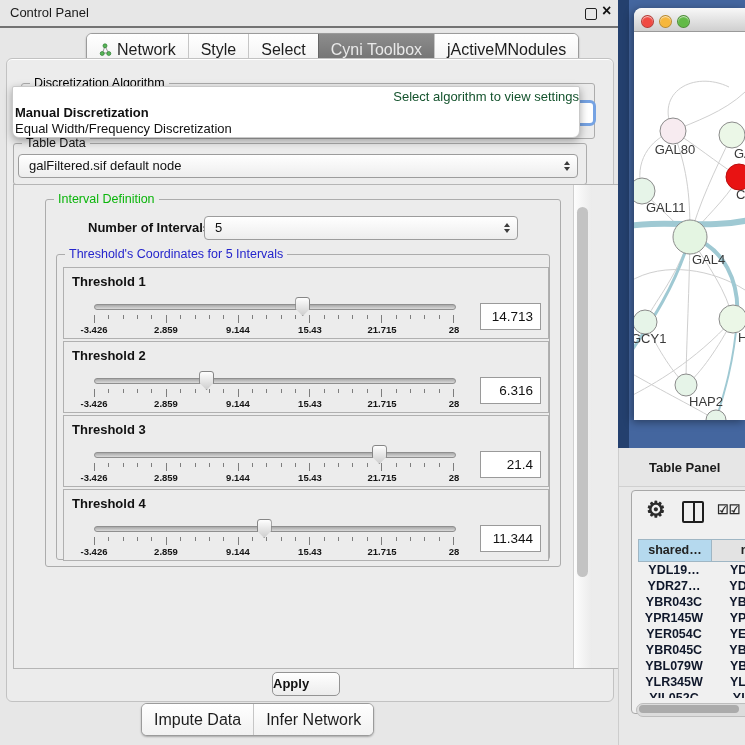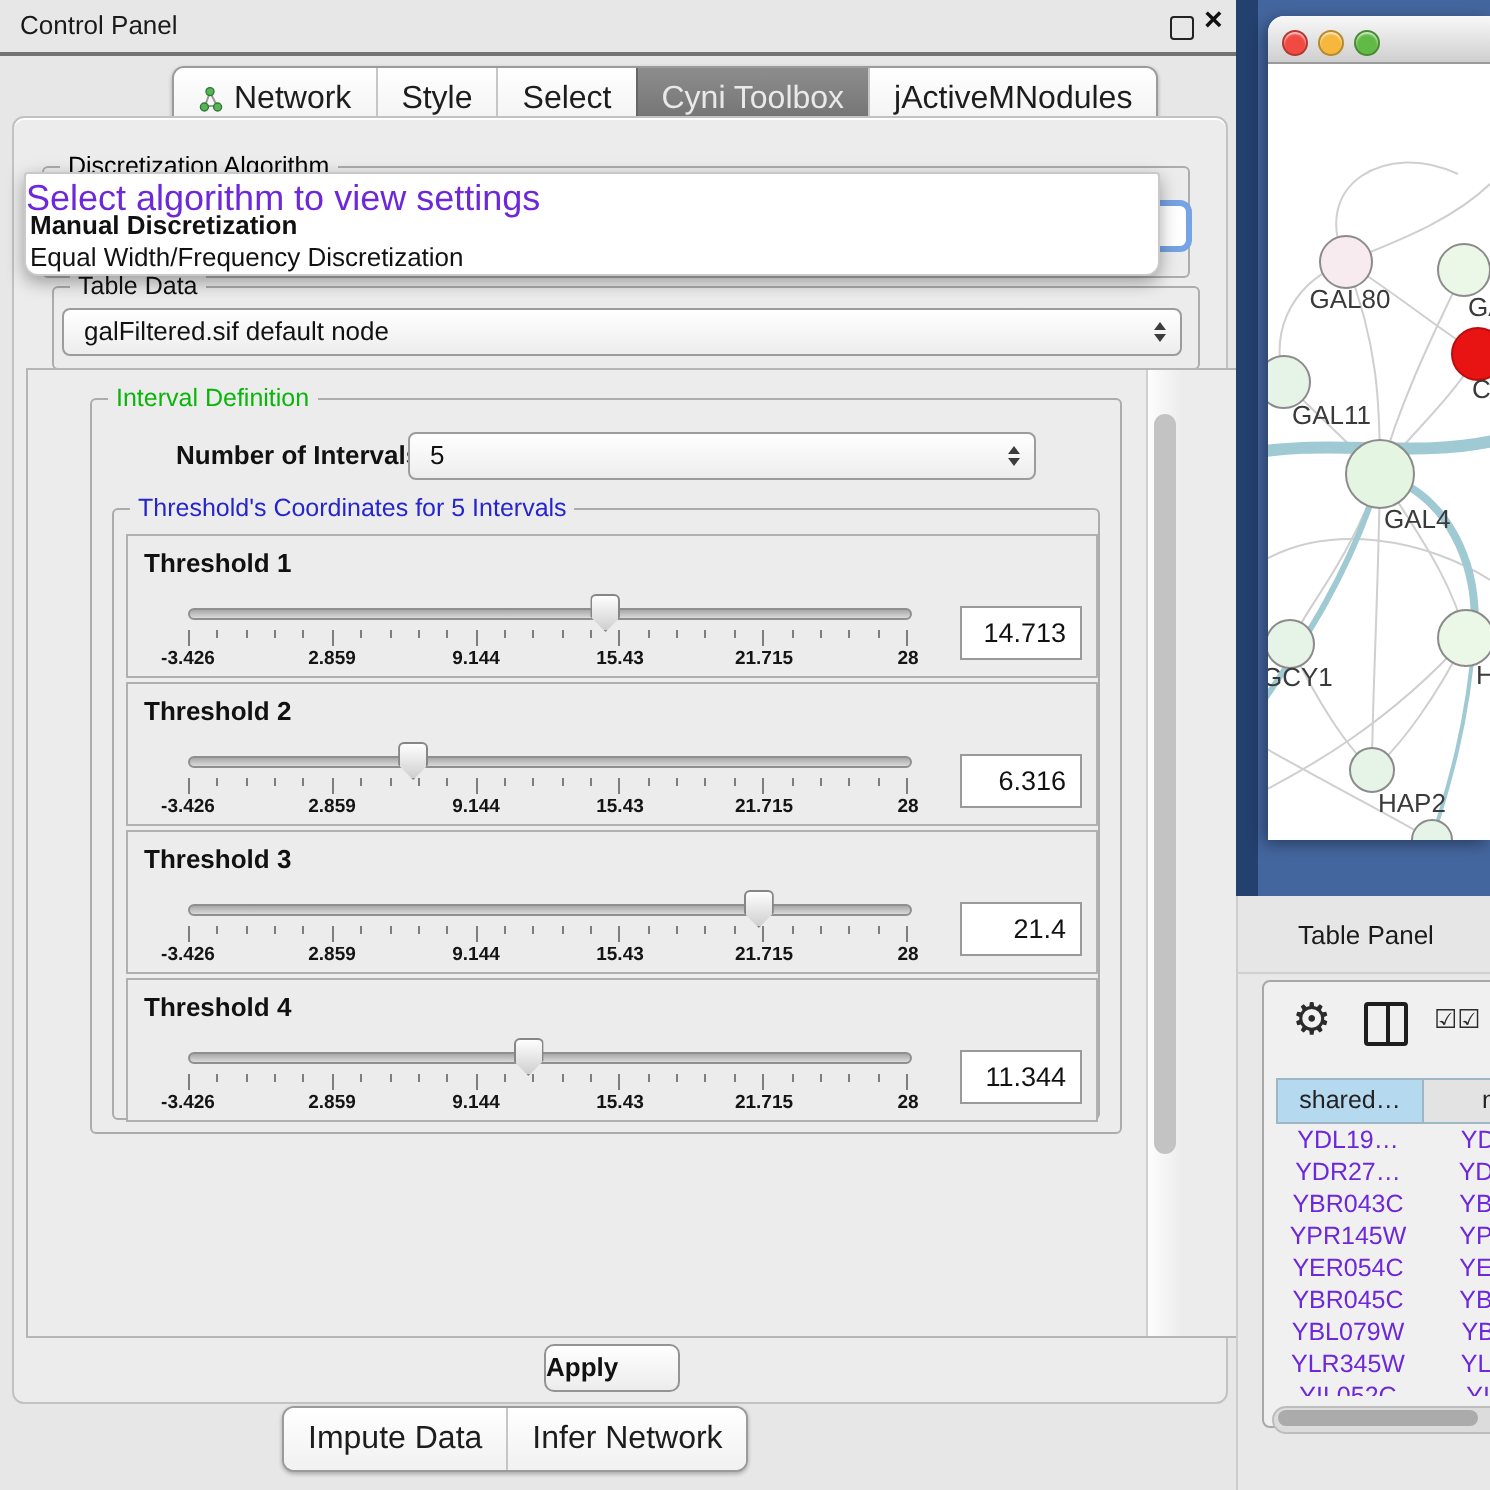--- a/index.html
+++ b/index.html
@@ -32,21 +32,21 @@
   
   .combo{position:absolute;background:linear-gradient(#ffffff,#ededed);border:1px solid #9c9c9c;border-radius:4px;
          font-size:13px;color:#111;}
   .combo .ctext{position:absolute;left:10px;top:0;line-height:22px;white-space:nowrap;}
   .arrows{position:absolute;right:7px;top:50%;transform:translateY(-50%);display:flex;flex-direction:column;gap:2px;}
   .tri-up{width:0;height:0;border:3.5px solid transparent;border-top:0;border-bottom:4.5px solid #3c3c3c;}
   .tri-down{width:0;height:0;border:3.5px solid transparent;border-bottom:0;border-top:4.5px solid #3c3c3c;}
   
   #dd-popup{left:12px;top:86px;width:566px;height:50px;background:#fff;border:1px solid #c9c9c9;
             border-radius:2px 2px 7px 7px;box-shadow:0 3px 9px rgba(0,0,0,.35);z-index:20;}
-  #dd-hint{position:absolute;left:0;right:0;top:2px;text-align:left;color:#6d28d9;font-size:18px;}
+  #dd-hint{position:absolute;left:0;right:0;top:2px;text-align:right;color:#14532d;font-size:13px;}
   .dd-opt{position:absolute;left:2px;font-size:13px;line-height:16px;white-space:nowrap;}
   .dd-opt.dd-sel{font-weight:bold;}
   #focus-ring{left:566px;top:100px;width:24px;height:20px;background:#fff;border:3px solid #76a3e3;border-radius:6px;z-index:5;}
   
   #viewport{left:13px;top:184px;width:578px;height:483px;background:#ececec;border:1px solid #b5b5b5;overflow:hidden;padding-left:36px;}
   #main-vscroll{position:absolute;left:559px;top:0;width:18px;height:483px;background:linear-gradient(90deg,#fdfdfd,#ebebeb);
                 border-left:1px solid #cfcfcf;}
   #main-vthumb{position:absolute;left:3px;top:22px;width:11px;height:370px;background:#c3c3c3;border-radius:6px;}
   
   .th-panel{position:absolute;left:6px;width:484px;height:70px;border:1px solid #b0b0b0;background:#ececec;}
@@ -71,38 +71,38 @@
   
   #desktop{left:618px;top:0;width:127px;height:448px;background:#44669f;}
   #desktop-dark{left:618px;top:0;width:11px;height:448px;background:#24406e;}
   #net-window{left:634px;top:8px;width:111px;height:412px;background:#fff;border-radius:8px 0 0 0;
               box-shadow:-2px 2px 8px rgba(0,0,0,.4);overflow:hidden;}
   #net-titlebar{position:absolute;left:0;top:0;width:111px;height:23px;background:linear-gradient(#f8f8f8,#cfcfcf);
                 border-bottom:1px solid #9a9a9a;border-radius:8px 0 0 0;}
   .tl{position:absolute;top:7px;width:11px;height:11px;border-radius:50%;box-shadow:inset 0 1px 1px rgba(255,255,255,.7);}
   #net-canvas{position:absolute;left:0;top:24px;width:111px;height:388px;}
   
-  #tp-region{left:618px;top:448px;width:127px;height:297px;background:#e8e8e8;border-left:1px solid #cdcdcd;}
+  #tp-region{left:618px;top:448px;width:127px;height:297px;background:#e8e8e8;border-left:1px solid #cdcdcd;font-weight:bold;}
   #tp-header{position:absolute;left:0;top:0;width:127px;height:38px;background:#e6e6e6;border-bottom:1px solid #d0d0d0;}
   #tp-title{position:absolute;left:30px;top:12px;font-size:13px;color:#1a1a1a;}
   #tp-container{position:absolute;left:12px;top:42px;width:130px;height:222px;background:#f0f0f0;border:1px solid #a8a8a8;border-radius:4px;}
   #tp-toolbar{position:absolute;left:0;top:0;width:130px;height:44px;}
   #gear-ico{position:absolute;left:14px;top:6px;font-size:22px;color:#2b2b2b;}
   #split-ico{position:absolute;left:50px;top:10px;width:18px;height:18px;border:2px solid #1e1e1e;border-radius:2px;}
   #split-ico::after{content:"";position:absolute;left:50%;top:0;width:2px;height:100%;background:#1e1e1e;}
   #check-icons{position:absolute;left:85px;top:11px;font-size:13px;color:#2b2b2b;letter-spacing:0px;}
   #tp-table{position:absolute;left:6px;top:48px;width:150px;}
   .tp-hrow{display:flex;height:23px;}
   .tp-hcell{width:72px;background:#e3e3e3;border:1px solid #9fb6c4;border-left:none;font-size:12.5px;
             text-align:center;line-height:21px;color:#222;overflow:hidden;white-space:nowrap;}
   .tp-hcell:first-child{border-left:1px solid #9fb6c4;}
   .tp-hcell.sel{background:#b5d9ee;}
   #tp-rows{height:136px;overflow:hidden;}
   .tp-row{display:flex;height:16px;}
-  .tp-cell{width:72px;font-size:12.5px;text-align:center;line-height:16px;color:#6d28d9;white-space:nowrap;overflow:hidden;}
+  .tp-cell{width:72px;font-size:12.5px;text-align:center;line-height:16px;color:#0f172a;white-space:nowrap;overflow:hidden;}
   #tp-hscroll{position:absolute;left:4px;top:212px;width:118px;height:12px;background:#dcdcdc;border:1px solid #bdbdbd;border-radius:7px;}
   #tp-hthumb{position:absolute;left:2px;top:1px;width:100px;height:8px;background:#ababab;border-radius:5px;}
   svg text{font-family:"Liberation Sans",sans-serif;}
 </style>
 </head>
 <body>
 
 <div class="abs" id="left-col">
 
   <div class="abs" id="cp-titlebar">
@@ -143,21 +143,21 @@
   </div>
 
   <div class="abs" id="focus-ring"></div>
 
   <div class="abs" id="dd-popup">
     <div id="dd-hint">Select algorithm to view settings</div>
   <div class="dd-opt dd-sel" style="top: 18px;">Manual Discretization</div>
       <div class="dd-opt" style="top: 34px;">Equal Width/Frequency Discretization</div>
     </div>
 
-  <div class="grp" style="left:26px;top:143px;width:572px;height:40px;">
+  <div class="grp" style="left:13px;top:143px;width:572px;height:40px;">
     <span class="grp-label">Table Data</span>
     <div class="combo" style="left:4px;top:10px;width:558px;height:22px;">
       <span class="ctext">galFiltered.sif default node</span>
       <span class="arrows">
           <span class="tri-up"></span>
           <span class="tri-down"></span>
         </span>
     </div>
   </div>
 

